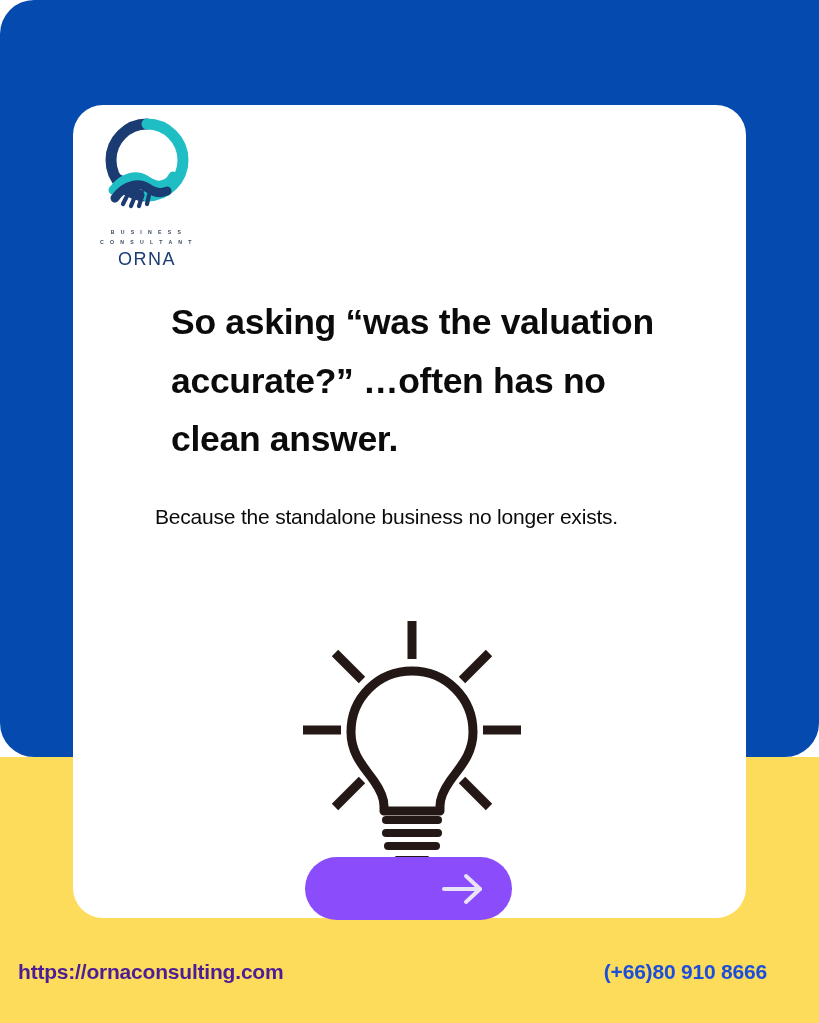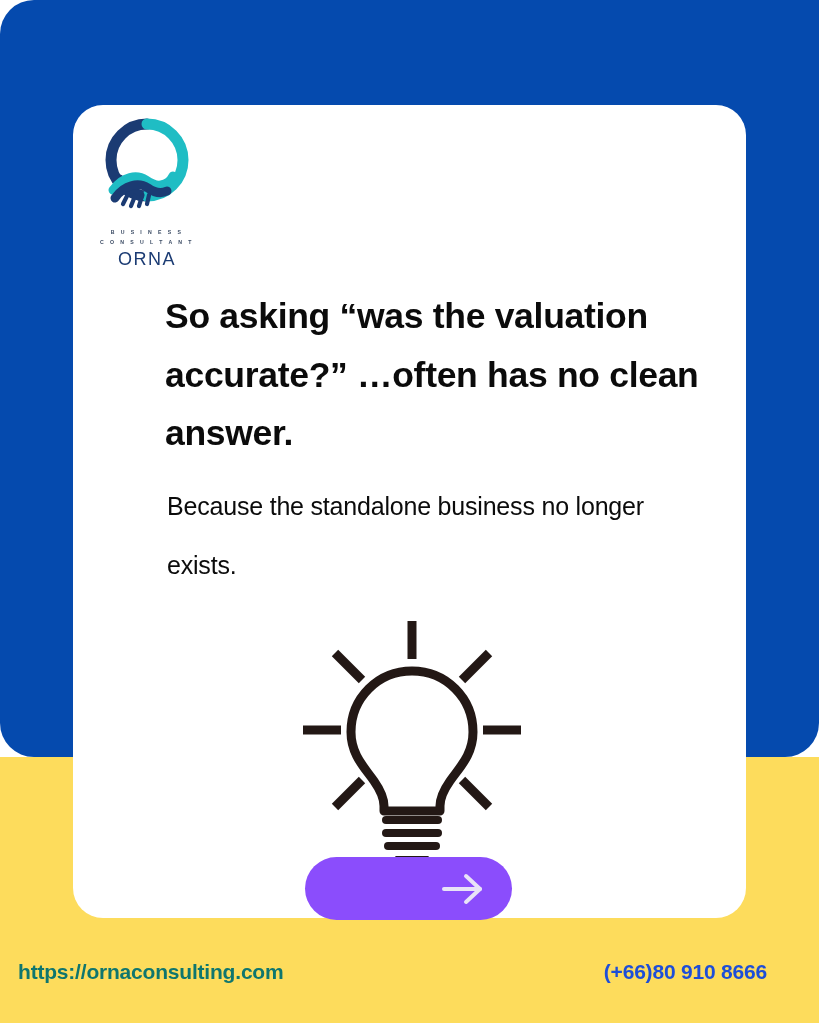--- a/index.html
+++ b/index.html
@@ -131,29 +131,29 @@
     left: 82px;
     top: 172px;
     width: 560px;
   }
   .headline {
     font-size: 35.5px;
     font-weight: 700;
     color: #0b0b0b;
     line-height: 58.5px;
     letter-spacing: -0.3px;
-    margin: 10px;
+    margin: 16px;
   }
   .subline {
-    font-size: 25px;
+    font-size: 21px;
     font-weight: 400;
     color: #0b0b0b;
     line-height: 59px;
     letter-spacing: -0.2px;
-    margin: 12px;
+    margin: 0;
     padding-top: 2px;
   }
 
   
   .bulb {
     position: absolute;
     left: 224px;
     top: 510px;
     width: 230px;
     height: 255px;
@@ -187,21 +187,21 @@
     top: 960px;
     width: 819px;
     height: 48px;
   }
   .footer-url {
     position: absolute;
     left: 18px;
     top: 0;
     font-size: 21px;
     font-weight: 700;
-    color: #0f766e;
+    color: #4c1d95;
     letter-spacing: -0.2px;
     text-decoration: none;
   }
   .footer-phone {
     position: absolute;
     right: 52px;
     top: 0;
     font-size: 21px;
     font-weight: 700;
     color: #1d4ed8;

